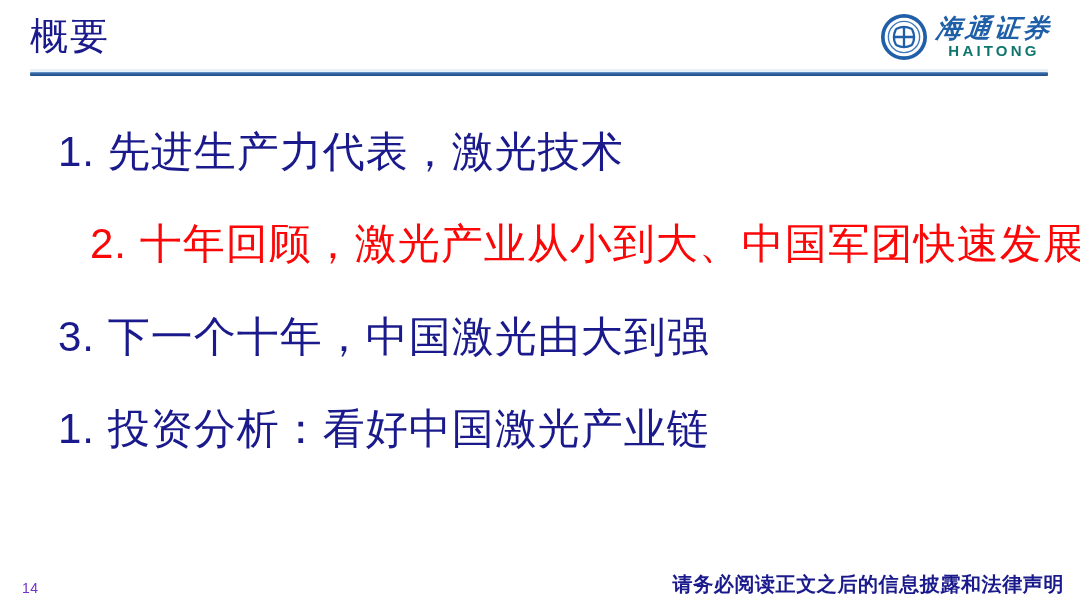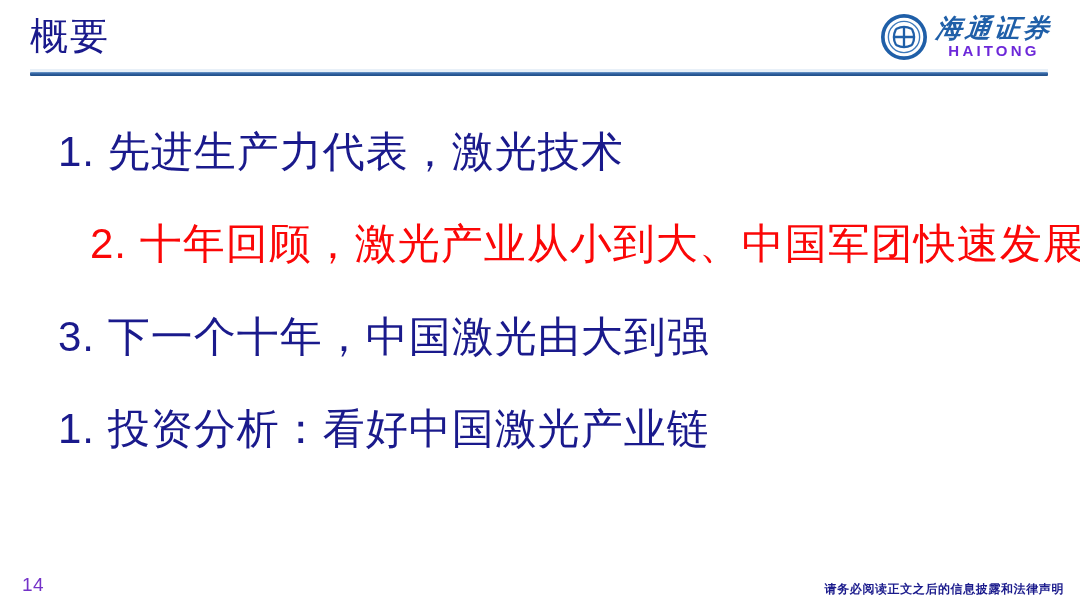--- a/index.html
+++ b/index.html
@@ -79,21 +79,21 @@
     font-weight: 700;
     letter-spacing: 3px;
     transform: skewX(-6deg);
     white-space: nowrap;
   }
   .logo-en {
     margin-top: 1px;
     font-size: 15px;
     letter-spacing: 3.2px;
     font-weight: 700;
-    color: #6d28d9;
+    color: #0f766e;
     font-family: "Liberation Sans", "DejaVu Sans", sans-serif;
     white-space: nowrap;
   }
 
   
   .outline {
     position: absolute;
     left: 58px;
     top: 128px;
     width: 1000px;
@@ -109,30 +109,30 @@
   }
   .outline-item:last-child { margin-bottom: 0; }
   .outline-item.navy { color: #1a1a8c; }
   .outline-item.red  { color: #fb0707; margin-left: 32px; }
 
   
   .page-number {
     position: absolute;
     left: 22px;
     bottom: 12px;
-    font-size: 19px;
+    font-size: 14px;
     color: #7432c8;
     font-family: "Liberation Sans", "DejaVu Sans", sans-serif;
     letter-spacing: 0.5px;
   }
   .footer-note {
     position: absolute;
     right: 16px;
     bottom: 10px;
-    font-size: 12px;
+    font-size: 20px;
     font-weight: 700;
     color: #1a1a8c;
     font-family: "Liberation Serif", "DejaVu Serif", serif;
     letter-spacing: 0.6px;
     white-space: nowrap;
   }
 </style>
 </head>
 <body>
 

